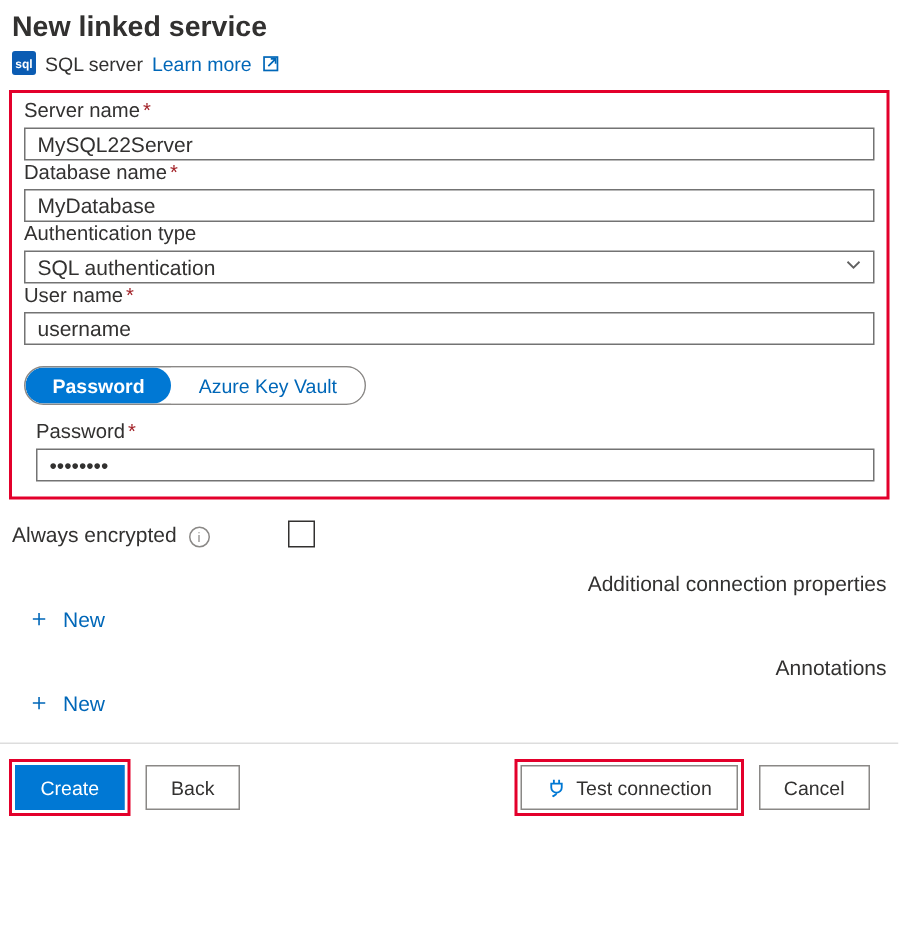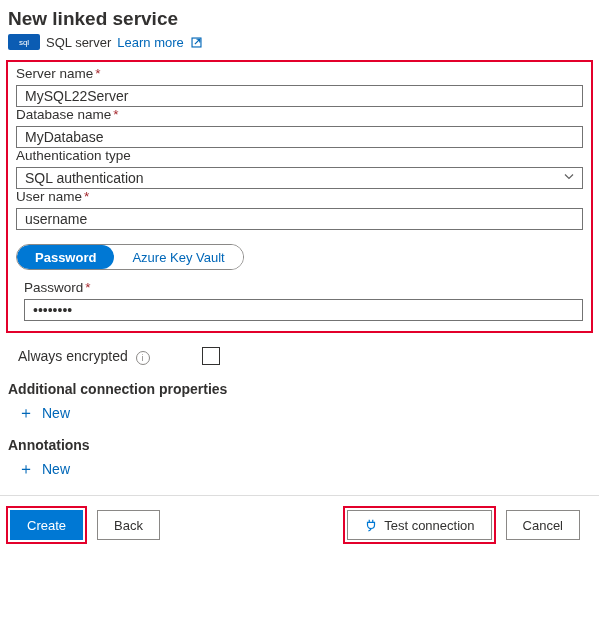--- a/index.html
+++ b/index.html
@@ -18,29 +18,29 @@
     margin: 2px 0 4px 2px;
   }
   .subtitle-row {
     display: flex;
     align-items: center;
     gap: 6px;
     margin: 0 0 10px 2px;
     font-size: 13px;
   }
   .sql-icon {
-    width: 32px; height: 16px;
+    width: 16px; height: 16px;
     background: #0b5cb3;
     border-radius: 2px;
     color: #fff;
     display: inline-flex;
     align-items: center;
     justify-content: center;
     font-size: 8px;
-    font-weight: normal;
+    font-weight: bold;
   }
   .link { color: #0067b8; cursor: pointer; }
   .ext-icon { color: #0067b8; display: inline-flex; }
   .red-box {
     border: 2px solid #e3002b;
     padding: 4px 8px 10px 8px;
     margin-bottom: 14px;
   }
   .field-label {
     font-size: 13.5px;
@@ -91,37 +91,38 @@
     font-weight: 600;
     border-radius: 14px;
   }
   .sub-block {
     padding-left: 8px;
   }
   .row-inline {
     display: flex;
     align-items: center;
     gap: 22px;
-    margin: 10px 2px 8px 12px;
+    margin: 10px 2px 8px 2px;
     font-size: 14px;
   }
   .info-dot {
     display:inline-flex; width:14px; height:14px;
     border:1px solid #8a8886; border-radius:50%;
     align-items:center; justify-content:center;
     font-size:9px; color:#8a8886; margin-left:4px;
   }
   .chk {
     width: 18px; height: 18px; border: 1px solid #323130;
     margin-left: 30px; cursor:pointer; background:#fff;
   }
   .section-header {
     font-size: 14px;
-    font-weight: 700;
+    font-weight: 400;
     margin: 16px 2px 8px 2px;
+    text-align: right;
   }
   .add-new {
     display: flex; align-items: center; gap: 8px;
     color: #0067b8; cursor: pointer;
     margin: 6px 0 6px 12px; font-size: 14px;
   }
   .plus {
     font-size: 16px; line-height: 1; color: #0067b8;
   }
   .footer-sep {

